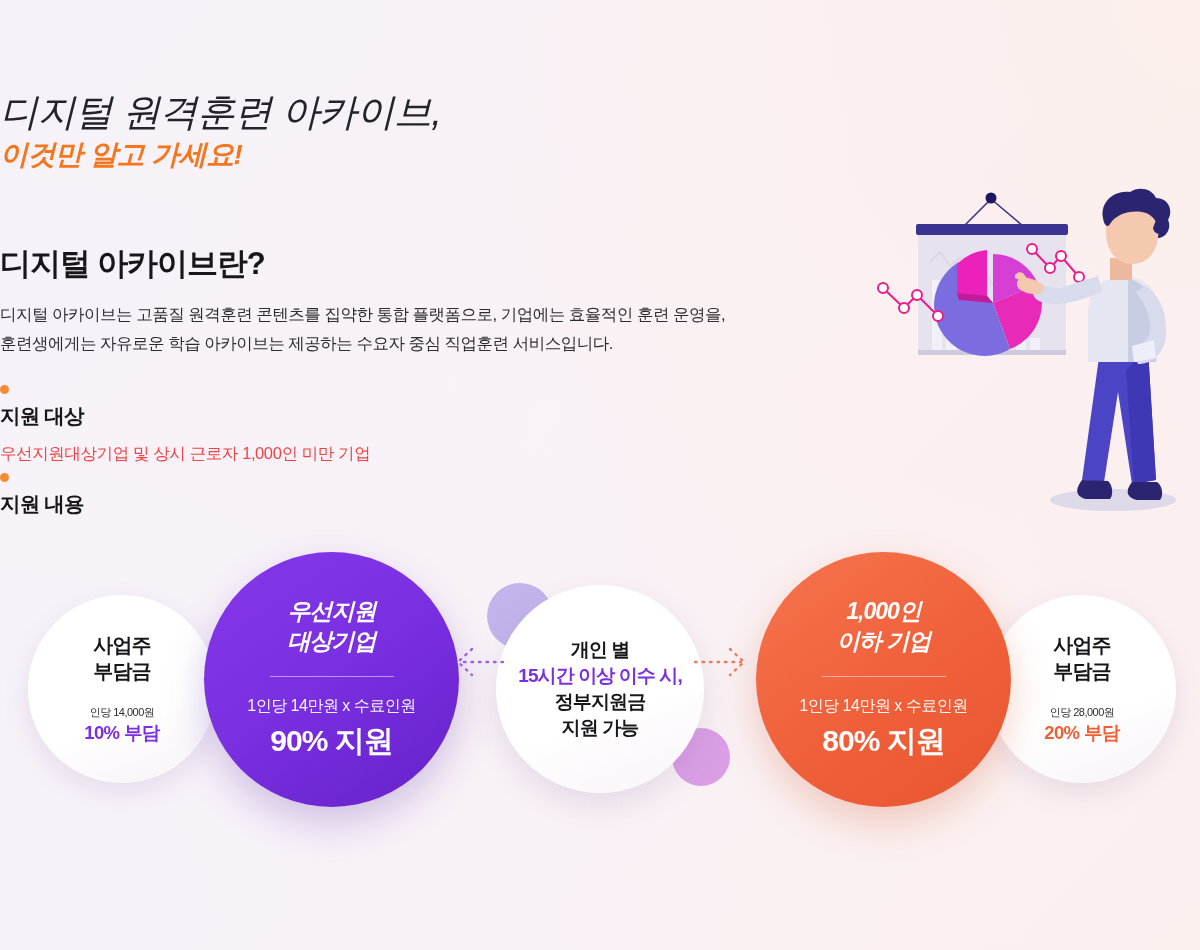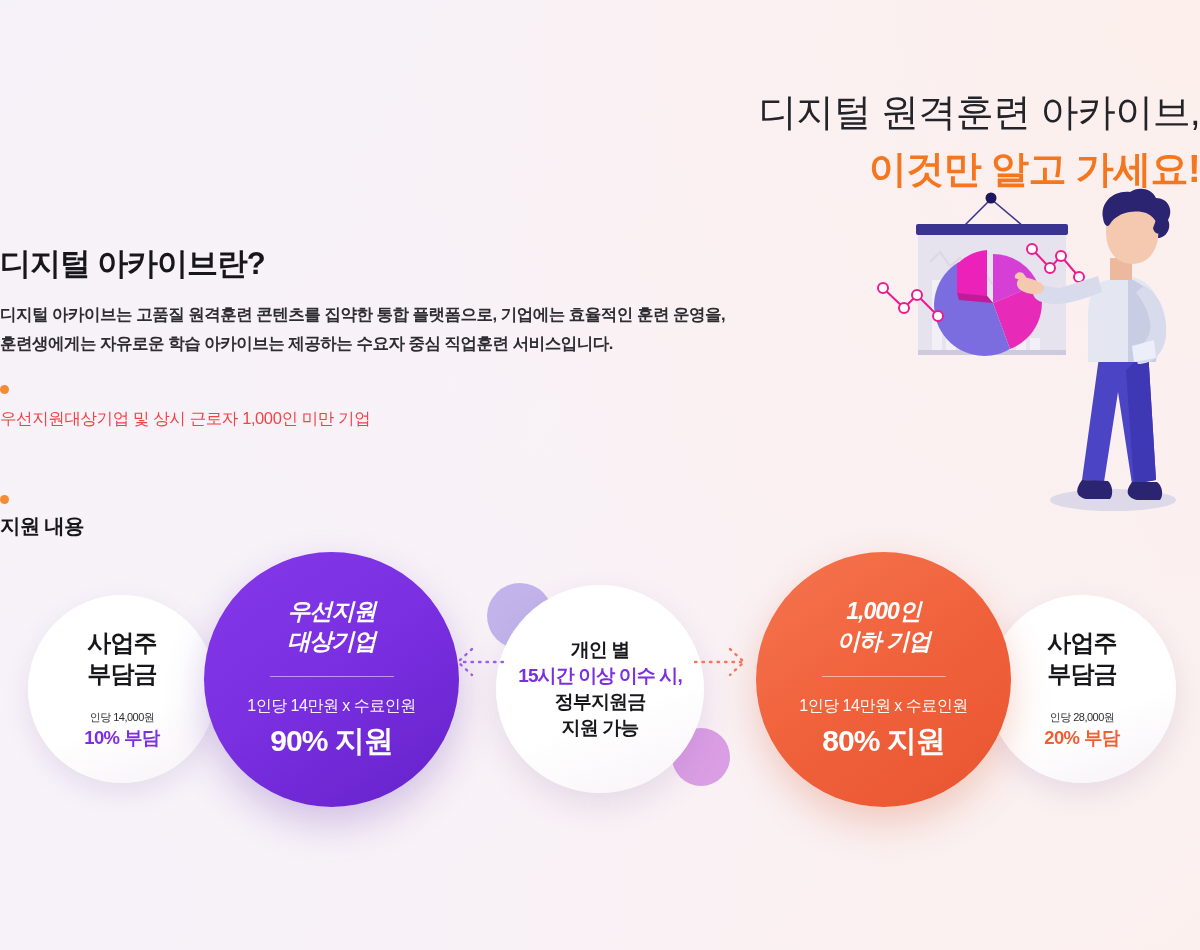--- a/index.html
+++ b/index.html
@@ -19,63 +19,64 @@
       radial-gradient(circle at 0% 100%, #f7f2fa 0%, rgba(247,242,250,0) 60%),
       linear-gradient(135deg, #f6f2f9 0%, #f9f2f6 45%, #fbf0ee 100%);
     color:#1c1c1e;
     -webkit-font-smoothing:antialiased;
   }
 
   
   .title-block{
     position:absolute;
     top:88px; left:0; width:1200px;
-    text-align:right;
+    text-align:left;
     line-height:1.28;
+    font-style:italic;
   }
   .title-line-1{
     display:block;
     font-size:38px;
     font-weight:400;
     letter-spacing:-0.6px;
     color:#23232a;
   }
   .title-line-2{
     display:block;
-    font-size:38px;
+    font-size:28px;
     font-weight:700;
     letter-spacing:-0.6px;
     color:#f4761f;
-    margin-top:8px;
+    margin-top:0;
   }
 
   
   .section-heading{
     position:absolute;
     left:0; top:243px;
     font-size:31px;
     font-weight:700;
     letter-spacing:-1.1px;
     color:#17171b;
   }
   .section-desc{
     position:absolute;
     left:0; top:300px;
     width:815px;
     font-size:16.5px;
-    font-weight:700;
+    font-weight:400;
     line-height:1.78;
     letter-spacing:-0.5px;
     color:#2c2c31;
   }
   .section-desc span{ display:block; }
 
   .bullet-group{ position:absolute; left:0; }
   .bullet-group.g1{ top:385px; }
-  .bullet-group.g2{ top:495px; }
+  .bullet-group.g2{ top:473px; }
 
   .bullet-dot{
     display:block;
     width:9px; height:9px;
     border-radius:50%;
     background:#f68b35;
     margin-bottom:10px;
   }
   .bullet-title{
     font-size:20.5px;
@@ -129,21 +130,21 @@
     z-index:3;
   }
 
   
   .node-side{
     width:188px; height:188px;
     background:linear-gradient(160deg,#ffffff 0%,#ffffff 62%,#f7f2f6 100%);
     box-shadow:0 10px 26px rgba(124,90,160,.14);
   }
   .node-side .n-title{
-    font-size:24px;
+    font-size:20px;
     font-weight:700;
     line-height:1.28;
     letter-spacing:-0.9px;
     color:#17171b;
   }
   .node-side .n-amount{
     margin-top:20px;
     font-size:11px;
     font-weight:400;
     letter-spacing:-0.5px;
@@ -236,20 +237,21 @@
 
 <h2 class="section-heading">디지털 아카이브란?</h2>
 
 <div class="section-desc">
   <span>디지털 아카이브는 고품질 원격훈련 콘텐츠를 집약한 통합 플랫폼으로, 기업에는 효율적인 훈련 운영을,</span>
   <span>훈련생에게는 자유로운 학습 아카이브는 제공하는 수요자 중심 직업훈련 서비스입니다.</span>
 </div>
 
 <div class="bullet-group g1">
   <span class="bullet-dot"></span>
+  <div class="bullet-title">지원 대상</div>
   <div class="bullet-text">우선지원대상기업 및 상시 근로자 1,000인 미만 기업</div>
 </div>
 
 <div class="bullet-group g2">
   <span class="bullet-dot"></span>
   <div class="bullet-title">지원 내용</div>
 </div>
 
 <div class="illustration">
   <svg viewBox="0 0 340 340" width="340" height="340" aria-hidden="true">

